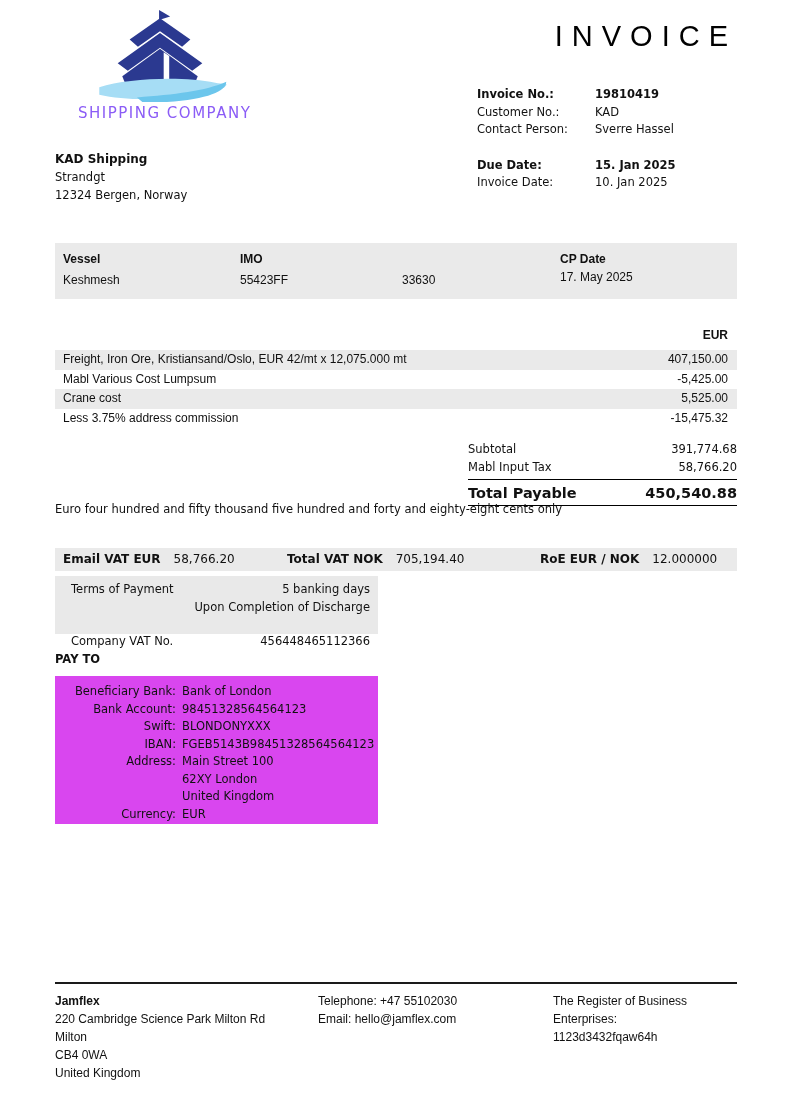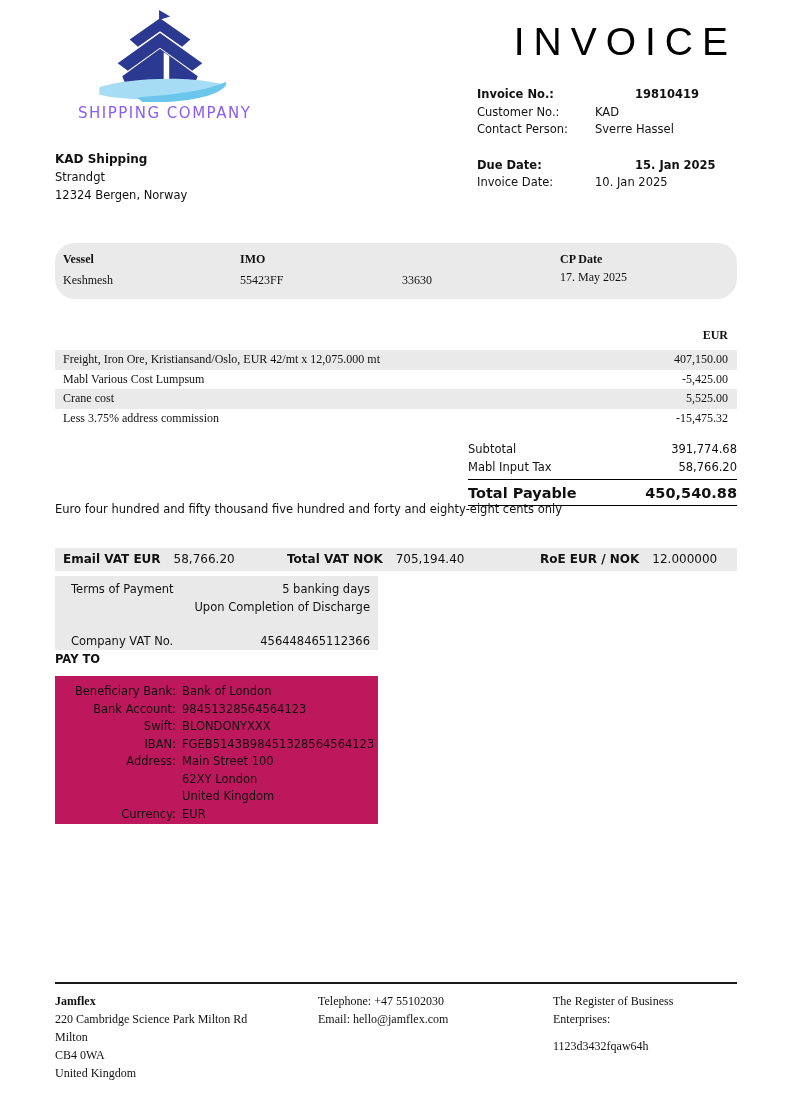--- a/index.html
+++ b/index.html
@@ -1,32 +1,32 @@
 <!DOCTYPE html>
 <html><head>
 <meta charset="utf-8">
 <style>
   * { margin:0; padding:0; box-sizing:border-box; }
   html,body { background:#ffffff; }
   .page {
     position:relative; width:790px; height:1120px; background:#ffffff;
     font-family:"DejaVu Sans", sans-serif; color:#111; overflow:hidden;
   }
-  .cond { font-family:Liberation Serif, serif;border-radius:20px; }
-  .b { font-weight:bold;gap:40px; }
+  .cond { font-family:Liberation Sans, sans-serif; }
+  .b { font-weight:bold; }
 
   
   .logo-block { position:absolute; left:78px; top:10px; width:164px; text-align:center; }
   .logo-block svg { display:block; margin:0 auto; }
   .logo-text { margin-top:2px; font-size:15px; letter-spacing:1.5px; color:#8b5cf6; white-space:nowrap; }
 
   
   .invoice-title {
     position:absolute; top:20px; right:53px; text-align:right;
-    font-family:"Liberation Sans", sans-serif; font-size:39px; letter-spacing:9px;
+    font-family:"Liberation Sans", sans-serif; font-size:29px; letter-spacing:9px;
     color:#000; white-space:nowrap;
   }
 
   
   .meta { position:absolute; left:477px; top:86px; font-size:11.5px; }
   .meta .row { display:flex; height:17.5px; line-height:17.5px; }
   .meta .lbl { width:118px; }
   .meta .gap { height:18px; }
 
   
@@ -65,43 +65,43 @@
   .words { position:absolute; left:55px; top:502px; width:682px; text-align:left; padding-right:4px;
            font-size:11.5px; font-weight:normal; }
 
   
   .vatstrip { position:absolute; left:55px; top:548px; width:682px; height:23px; line-height:23px;
               background:#eaeaea; font-size:12px; }
   .vatstrip .grp { position:absolute; display:flex; gap:13px; white-space:nowrap; }
   .g1 { left:8px; } .g2 { left:232px; } .g3 { left:485px; }
 
   
-  .terms { position:absolute; left:55px; top:576px; width:323px; height:74px; background:#e9e9e9;
+  .terms { position:absolute; left:55px; top:576px; width:323px; height:58px; background:#e9e9e9;
            font-size:11.5px; line-height:17.5px; padding:5px 8px 0 16px; }
   .terms .trow { display:flex; }
   .terms .tl { flex:1; }
   .terms .tr { text-align:right; }
   .terms .sub { text-align:right; }
   .terms .vatrow { margin-top:17px; display:flex;align-items:flex-end; }
 
   
   .payto-heading { position:absolute; left:55px; top:652px; font-size:11.5px; font-weight:bold; }
-  .paybox { position:absolute; left:55px; top:676px; width:323px; height:148px; background:#be185d;
+  .paybox { position:absolute; left:55px; top:676px; width:323px; height:148px; background:#d946ef;
             font-size:11.5px; line-height:17.5px; padding-top:7px; }
   .paybox .prow { display:flex; }
   .paybox .plbl { width:121px; text-align:right; }
   .paybox .pval { padding-left:6px; }
 
   
   .footer-rule { position:absolute; left:55px; top:982px; width:682px; height:2px; background:#1a1a1a; }
   .footer { position:absolute; left:0; top:992px; width:790px; font-size:12px; line-height:18px; }
   .fcol1 { position:absolute; left:55px; width:258px; }
   .fcol2 { position:absolute; left:318px; width:230px; }
   .fcol3 { position:absolute; left:553px; width:152px; }
-  .fcol3 .regno { margin-top:9px; }
+  .fcol3 .regno { }
 </style>
 </head>
 <body>
 
 <div class="page">
 
   <div class="logo-block">
     <svg width="150" height="92" viewBox="0 0 160 100">
 
       <polygon points="79,0 91,7 79,11" fill="#2b3990"></polygon>

